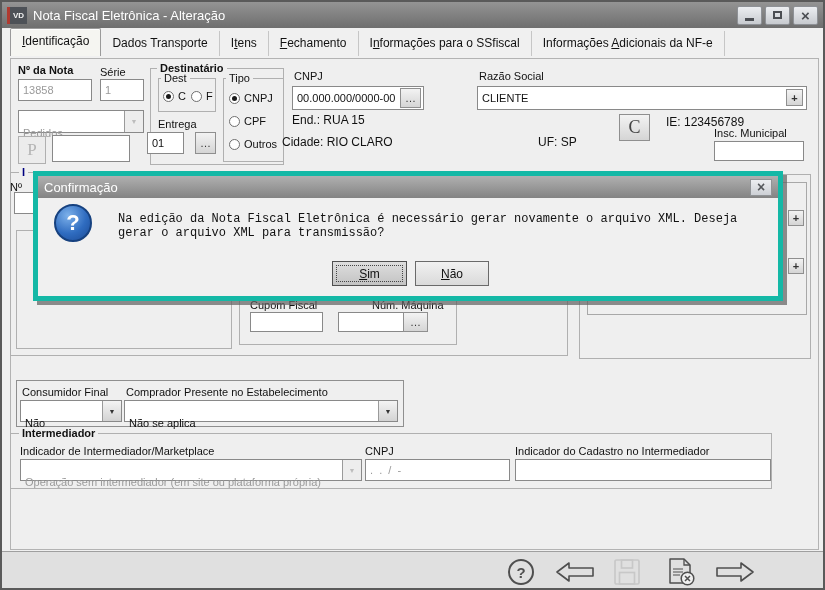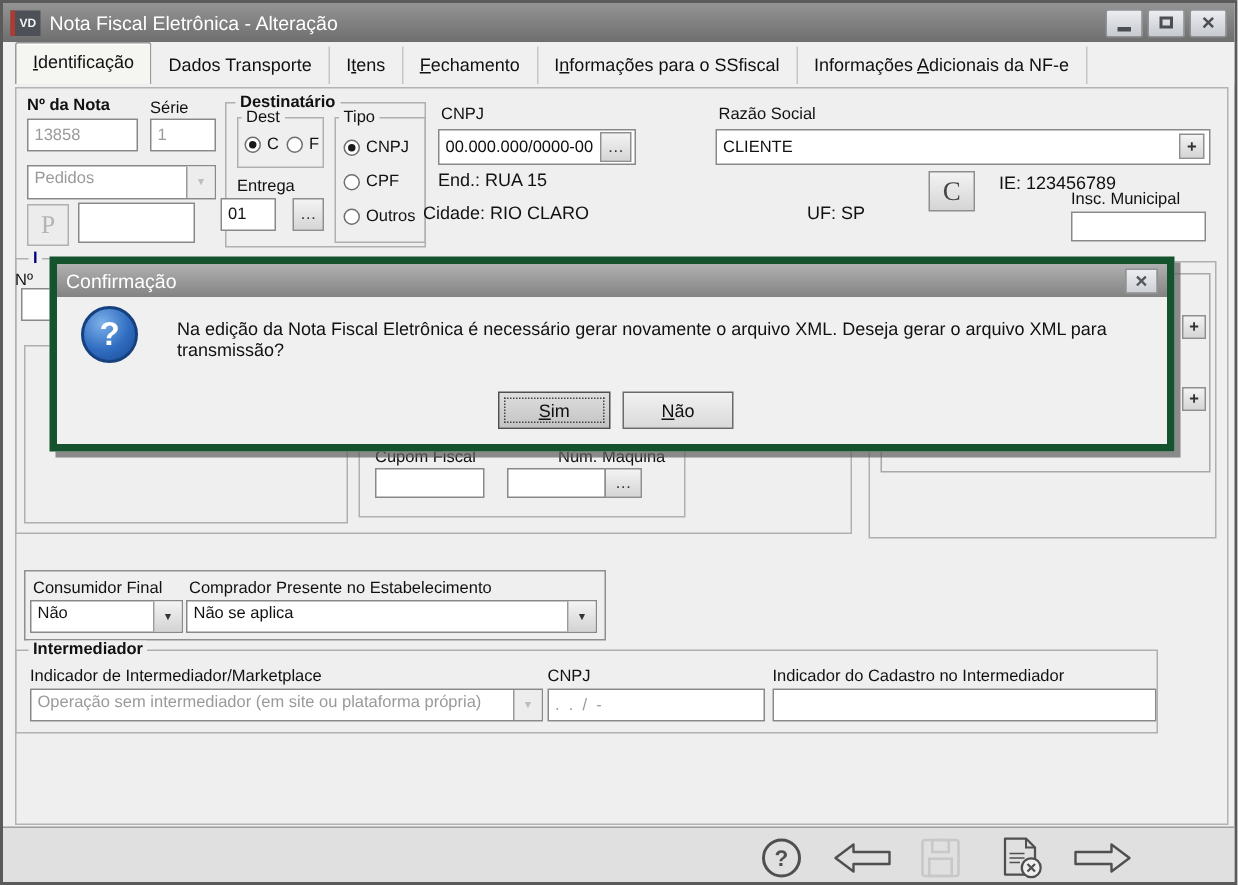--- a/index.html
+++ b/index.html
@@ -42,45 +42,45 @@
   .grp{position:absolute;border:1px solid #b0b0b0;box-sizing:border-box;}
   .legend{position:absolute;top:-7px;left:6px;background:#efefef;padding:0 3px;
     font-size:11px;white-space:nowrap;}
   .btn{position:absolute;background:linear-gradient(#f3f3f3,#d5d5d5);
     border:1px solid #8f8f8f;display:flex;align-items:center;justify-content:center;
     box-sizing:border-box;font-size:11px;color:#333;cursor:default;}
   .btn.dis{color:#b4b4b4;background:#ececec;border-color:#b0b0b0;}
   .serif{font-family:"Liberation Serif",serif;}
   .combo{position:absolute;display:flex;border:1px solid #898989;background:#fff;
     box-sizing:border-box;}
-  .combo .ct{flex:1;font-size:11px;padding:2px 4px;white-space:nowrap;overflow:hidden;}
+  .combo .ct{flex:1;font-size:11px;padding:16px 4px;white-space:nowrap;overflow:hidden;}
   .combo .ca{width:18px;flex:none;background:linear-gradient(#f4f4f4,#d3d3d3);
     border-left:1px solid #9a9a9a;display:flex;align-items:center;justify-content:center;
     font-size:7px;color:#333;}
   .combo.dis .ct{color:#9a9a9a;}
   .combo.dis .ca{color:#bdbdbd;background:#ededed;}
   .radiorow{position:absolute;display:flex;align-items:center;gap:4px;font-size:11px;}
   .radio{display:inline-block;width:11px;height:11px;border-radius:50%;
     border:1px solid #6f6f6f;background:#fff;position:relative;box-sizing:border-box;flex:none;}
   .radio.checked::after{content:"";position:absolute;left:2px;top:2px;width:5px;height:5px;
     border-radius:50%;background:#1a1a1a;}
   
   .dlgframe{position:absolute;left:31px;top:169px;width:750px;height:130px;
-    border:5px solid #14532d;background:#f0f0f0;box-sizing:border-box;z-index:20;
+    border:5px solid #14b8a6;background:#f0f0f0;box-sizing:border-box;z-index:20;
     box-shadow:4px 4px 0 rgba(95,95,95,.7);}
   .dlgtitle{height:22px;background:linear-gradient(#b0b0b0,#838383);color:#fff;
     font-size:13px;display:flex;align-items:center;padding:0 6px;}
   .dlgclose{margin-left:auto;width:22px;height:17px;background:linear-gradient(#eceef1,#cdd0d5);
     border:1px solid #909396;color:#54575b;font-weight:bold;font-size:14px;line-height:1;
     display:flex;align-items:center;justify-content:center;box-sizing:border-box;}
   .dlgicon{position:absolute;left:16px;top:28px;width:38px;height:38px;border-radius:50%;
     background:radial-gradient(circle at 35% 28%,#7db1ea,#2f6cc0 55%,#1b4a95);
     border:2px solid #16417f;color:#fff;font-size:22px;font-weight:bold;
     display:flex;align-items:center;justify-content:center;box-sizing:border-box;}
-  .dlgmsg{position:absolute;left:80px;top:36px;right:14px;font-size:12px;color:#111;}
+  .dlgmsg{position:absolute;left:80px;top:36px;right:14px;font-size:12px;color:#111;font-family:Liberation Mono, monospace;}
   .dlgbtn{position:absolute;top:85px;height:25px;display:flex;align-items:center;
     justify-content:center;font-size:12px;box-sizing:border-box;}
   .btn-sim{left:294px;width:75px;background:linear-gradient(#dedede,#c3c3c3);
     border:1px solid #4f4f4f;}
   .btn-sim::after{content:"";position:absolute;left:3px;right:3px;top:3px;bottom:3px;
     border:1px dotted #444;}
   .btn-nao{left:377px;width:74px;background:linear-gradient(#f1f1f1,#dadada);
     border:1px solid #6a6a6a;}
   
   .toolbar{position:absolute;left:0;right:0;bottom:0;height:36px;background:#e0e0e0;

